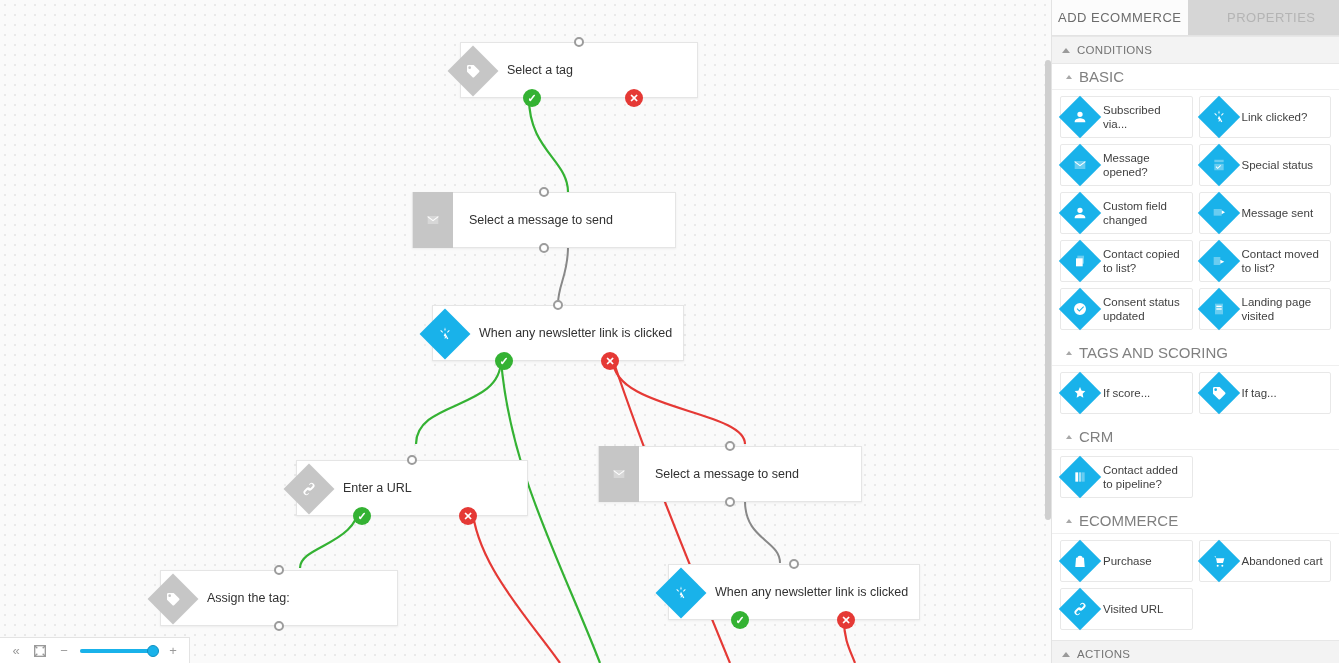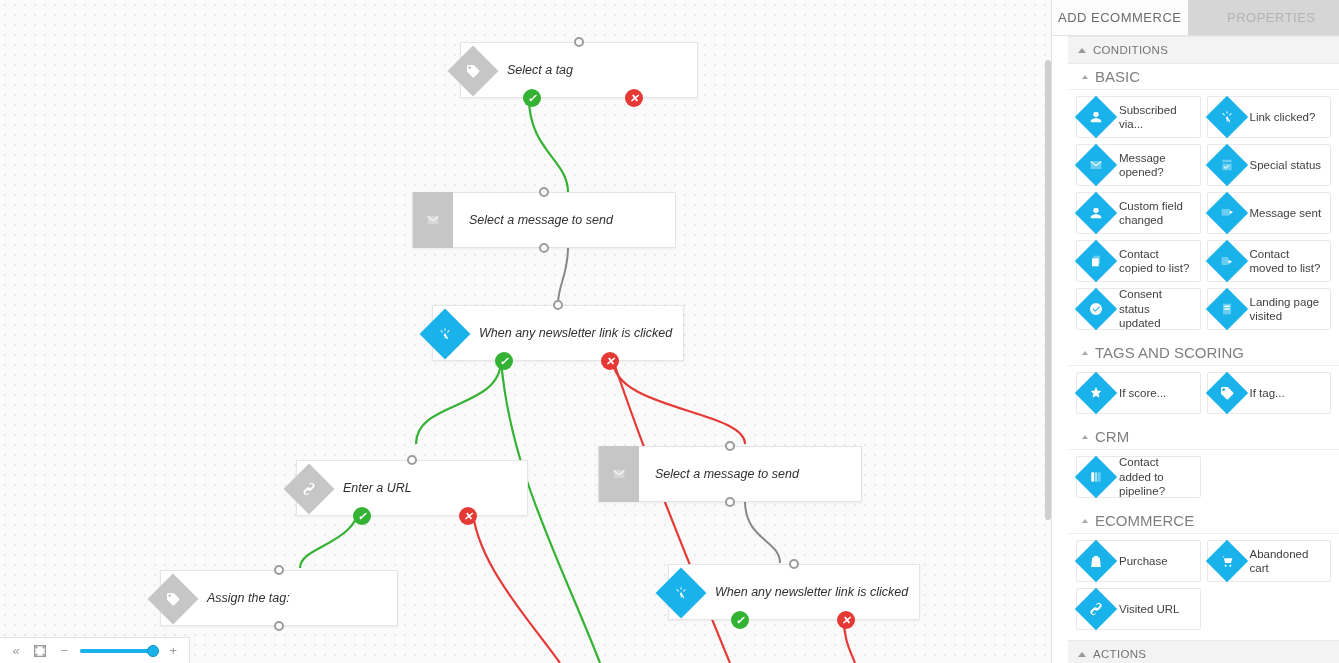--- a/index.html
+++ b/index.html
@@ -2,21 +2,21 @@
 <html><head>
 <meta charset="utf-8">
 <style>
   * { box-sizing: border-box; margin: 0; padding: 0; font-family: -apple-system, Helvetica, Arial, sans-serif; }
   body { width: 1339px; height: 663px; overflow: hidden; background: #fff; position: relative; }
 
   
   .canvas { position: absolute; left: 0; top: 0; width: 1051px; height: 663px;
     background-color: #fafafa;
     background-image: radial-gradient(circle, #e9e9e9 1px, transparent 1px);
-    background-size: 10px 10px; background-position: 0 0; font-style: italic; }
+    background-size: 10px 10px; background-position: 0 0; }
   svg.wires { position: absolute; left: 0; top: 0; width: 1051px; height: 663px; pointer-events: none; }
 
   
   .node { position: absolute; height: 56px; background: #fff; border: 1px solid #e5e5e5;
     box-shadow: 0 1px 2px rgba(0,0,0,.06); display: flex; align-items: center; }
   .node .lbl { padding: 0 16px; font-size: 12.5px; color: #313131; white-space: nowrap; }
 
   
   .diamond { width: 36px; height: 36px; transform: rotate(45deg); display: flex; align-items: center; justify-content: center; }
   .diamond > .inner { transform: rotate(-45deg); display: flex; align-items: center; justify-content: center; width: 36px; height: 36px; color: #fff; }
@@ -36,21 +36,21 @@
   
   .badge { position: absolute; width: 18px; height: 18px; border-radius: 50%; color: #fff; display: flex; align-items: center; justify-content: center; font-size: 11px; font-weight: bold; }
   .badge.yes { background: #34b233; }
   .badge.no  { background: #e53935; }
 
   
   .sidebar { position: absolute; right: 0; top: 0; width: 288px; height: 663px; background: #fff; border-left: 1px solid #e3e3e3; display: flex; flex-direction: column; }
   .tabs { height: 36px; display: flex; }
   .tab { flex: 1; display: flex; align-items: center; justify-content: center; font-size: 13px; letter-spacing: .5px; color: #6c6c6c; background: #fcfcfc; border-bottom: 1px solid #e3e3e3; cursor: pointer; }
   .tab.dim { background: #d6d6d6; color: #b4b4b4; padding-left: 16px; }
-  .scroll { flex: 1; overflow-y: auto; margin-left: 16px; }
+  .scroll { flex: 1; overflow-y: auto; }
   .section-header { height: 28px; display: flex; align-items: center; padding: 0 10px; font-size: 11.5px; color: #747474; letter-spacing: .3px; background: #f3f3f3; border-top: 1px solid #e7e7e7; border-bottom: 1px solid #e7e7e7; cursor: pointer; }
   .section-header .tri { width: 0; height: 0; border-left: 4px solid transparent; border-right: 4px solid transparent; border-bottom: 5px solid #9a9a9a; margin-right: 7px; }
   .subheader { height: 26px; display: flex; align-items: center; padding: 0 10px 0 14px; font-size: 15px; color: #808080; border-bottom: 1px solid #efefef; cursor: pointer; }
   .subheader .tri { width: 0; height: 0; border-left: 3.5px solid transparent; border-right: 3.5px solid transparent; border-bottom: 4.5px solid #a8a8a8; margin-right: 7px; }
   .grid { display: grid; grid-template-columns: 1fr 1fr; gap: 6px; padding: 6px 8px 10px 8px; }
   .card { height: 42px; background: #fff; border: 1px solid #e8e8e8; border-radius: 2px; display: flex; align-items: center; gap: 8px; padding-right: 6px; cursor: grab; }
   .card .mini { width: 30px; height: 30px; margin-left: 4px; transform: rotate(45deg); display: flex; align-items: center; justify-content: center; flex-shrink: 0; }
   .card .mini > span { transform: rotate(-45deg); color: #fff; display: flex; }
   .card .txt { font-size: 11.5px; color: #3f3f3f; line-height: 1.25; }
   .invisible { visibility: hidden; }

